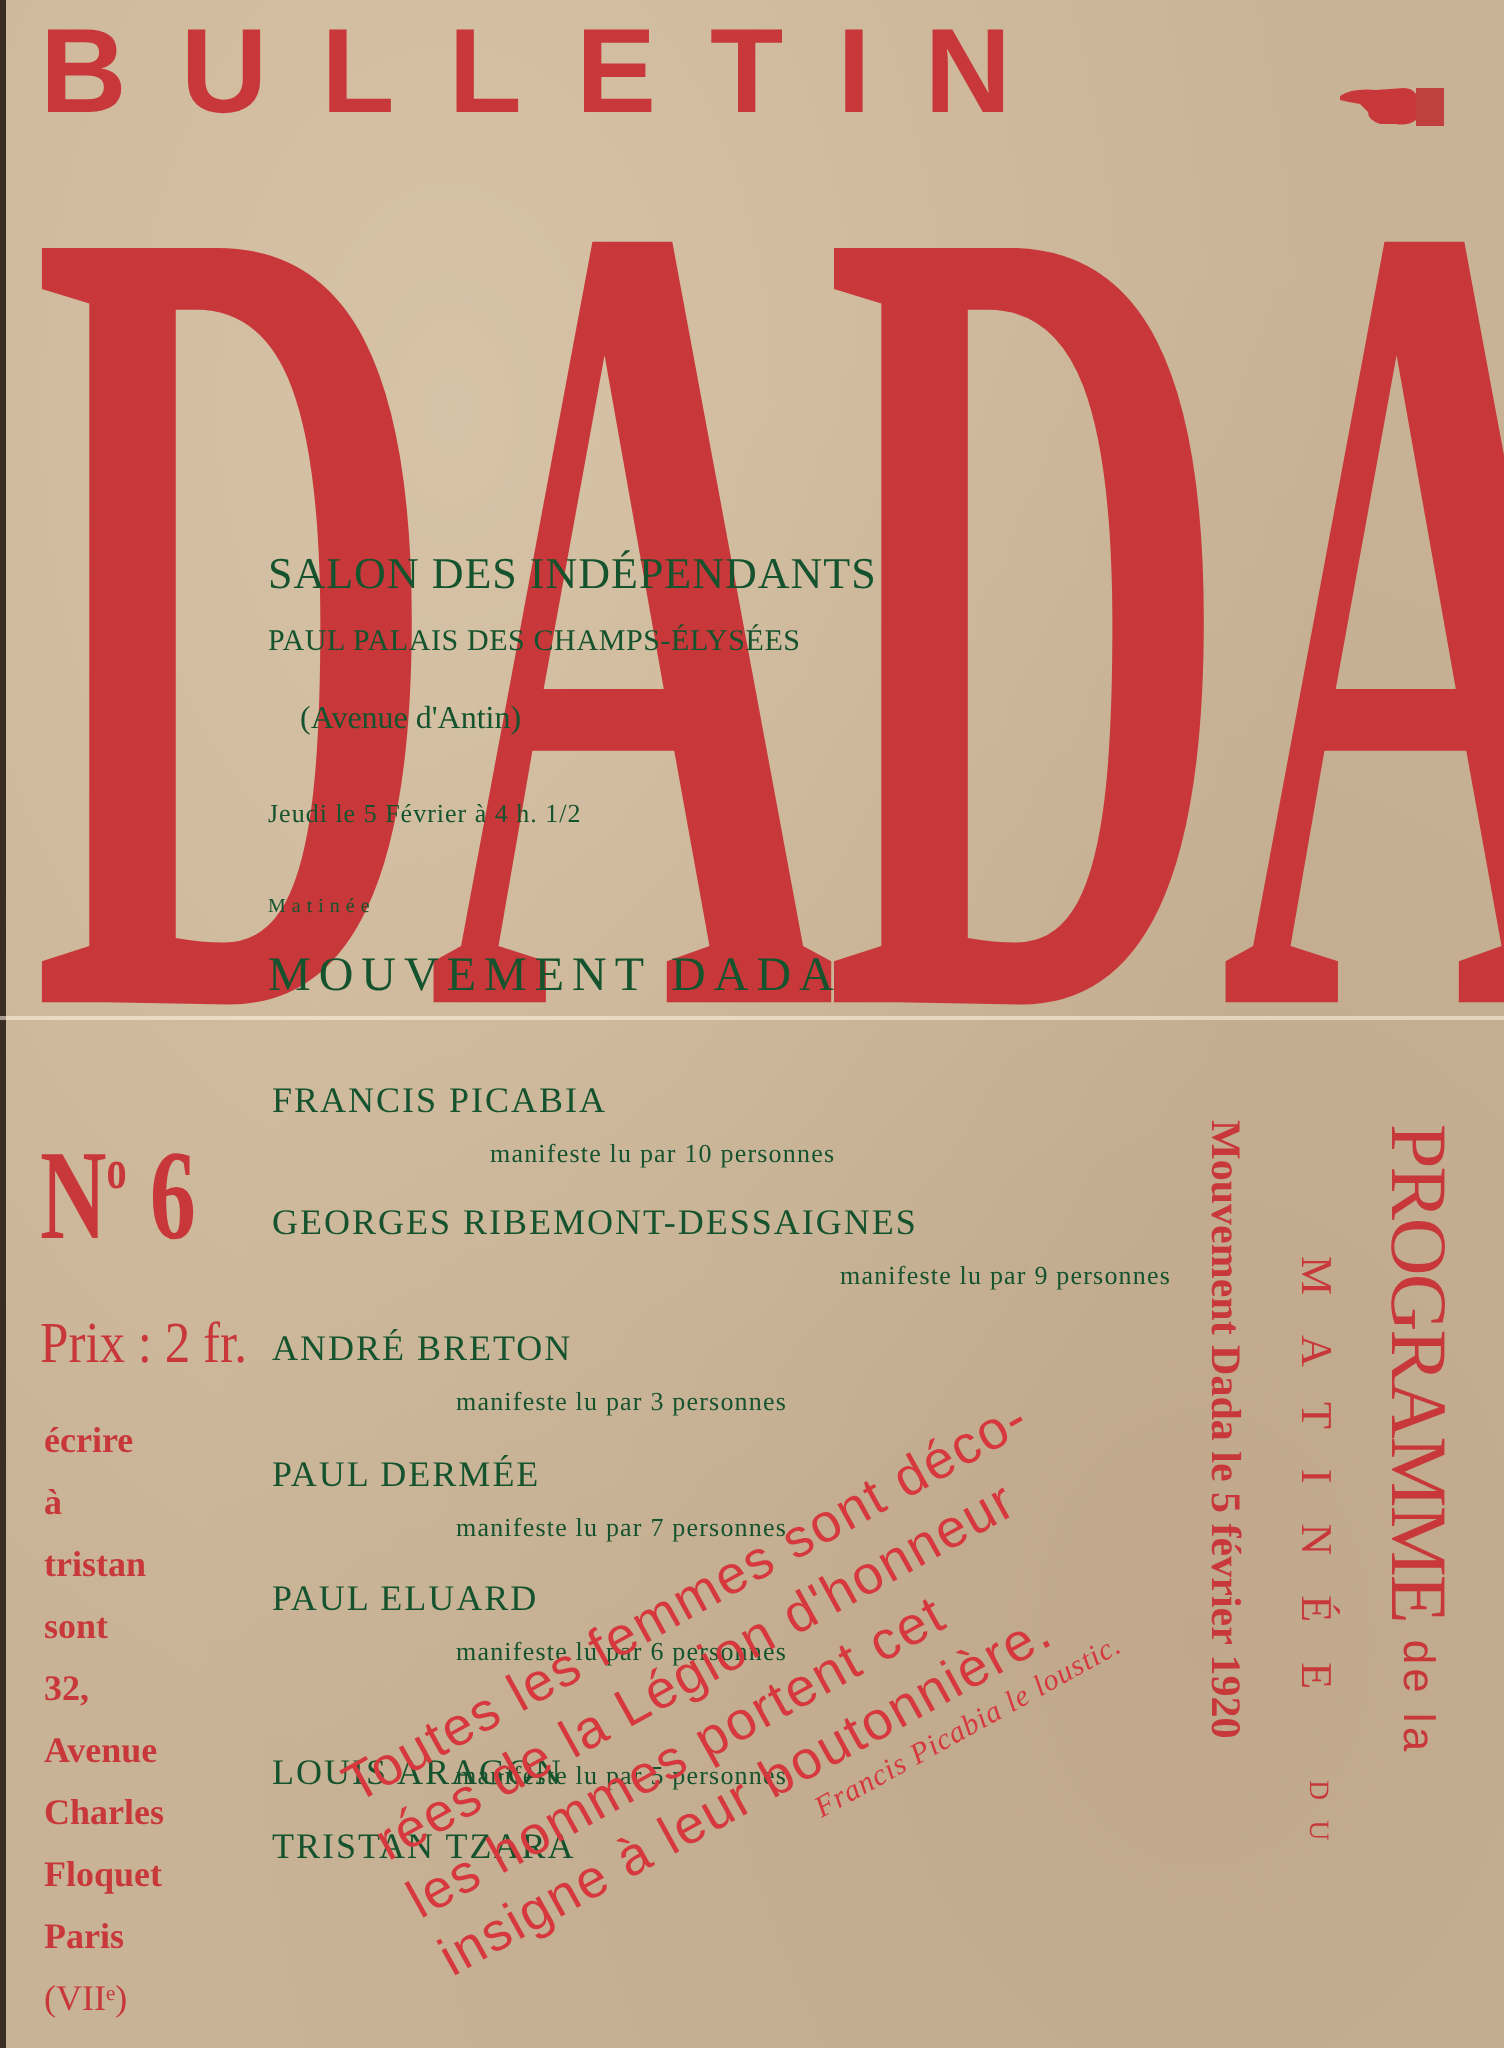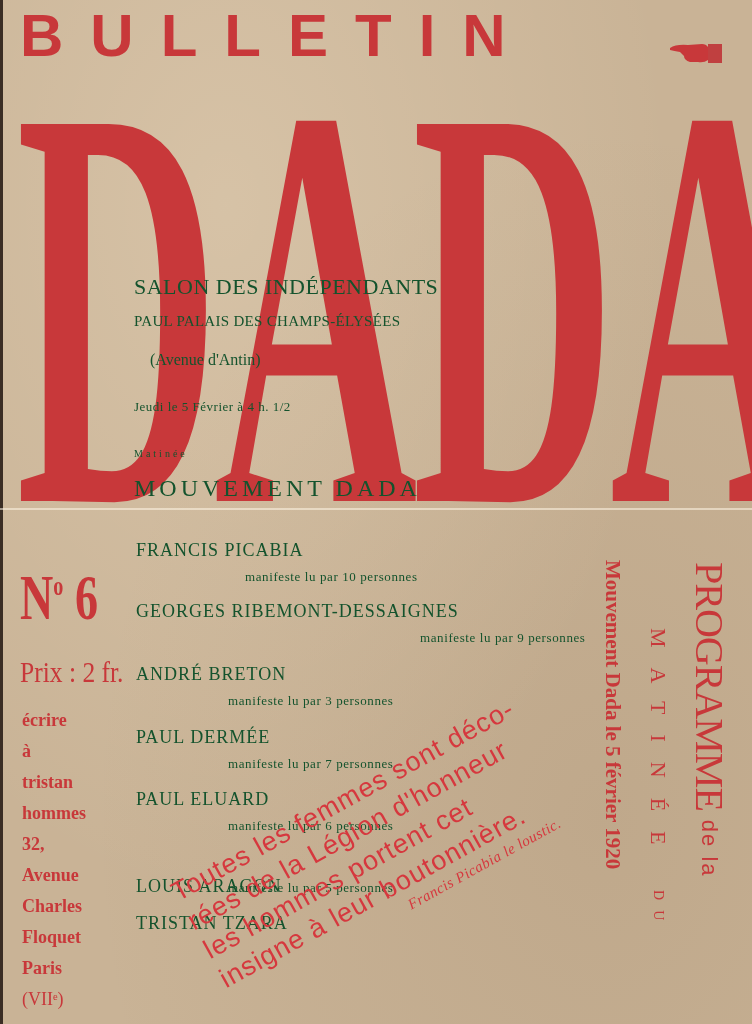--- a/index.html
+++ b/index.html
@@ -113,21 +113,21 @@
 
   <div class="no6">
     <span>N</span><sup>o</sup>&nbsp;<span>6</span>
   </div>
   <div class="prix">Prix : 2 fr.</div>
 
   <div class="addr">
     <div>écrire</div>
     <div>à</div>
     <div>tristan</div>
-    <div>hommes</div>
+    <div>sont</div>
     <div>32,</div>
     <div>Avenue</div>
     <div>Charles</div>
     <div>Floquet</div>
     <div>Paris</div>
     <div class="last">(VIIᵉ)</div>
   </div>
 
   <div class="diag-wrap">
     <div class="diag-line">Toutes les femmes sont déco-</div>

